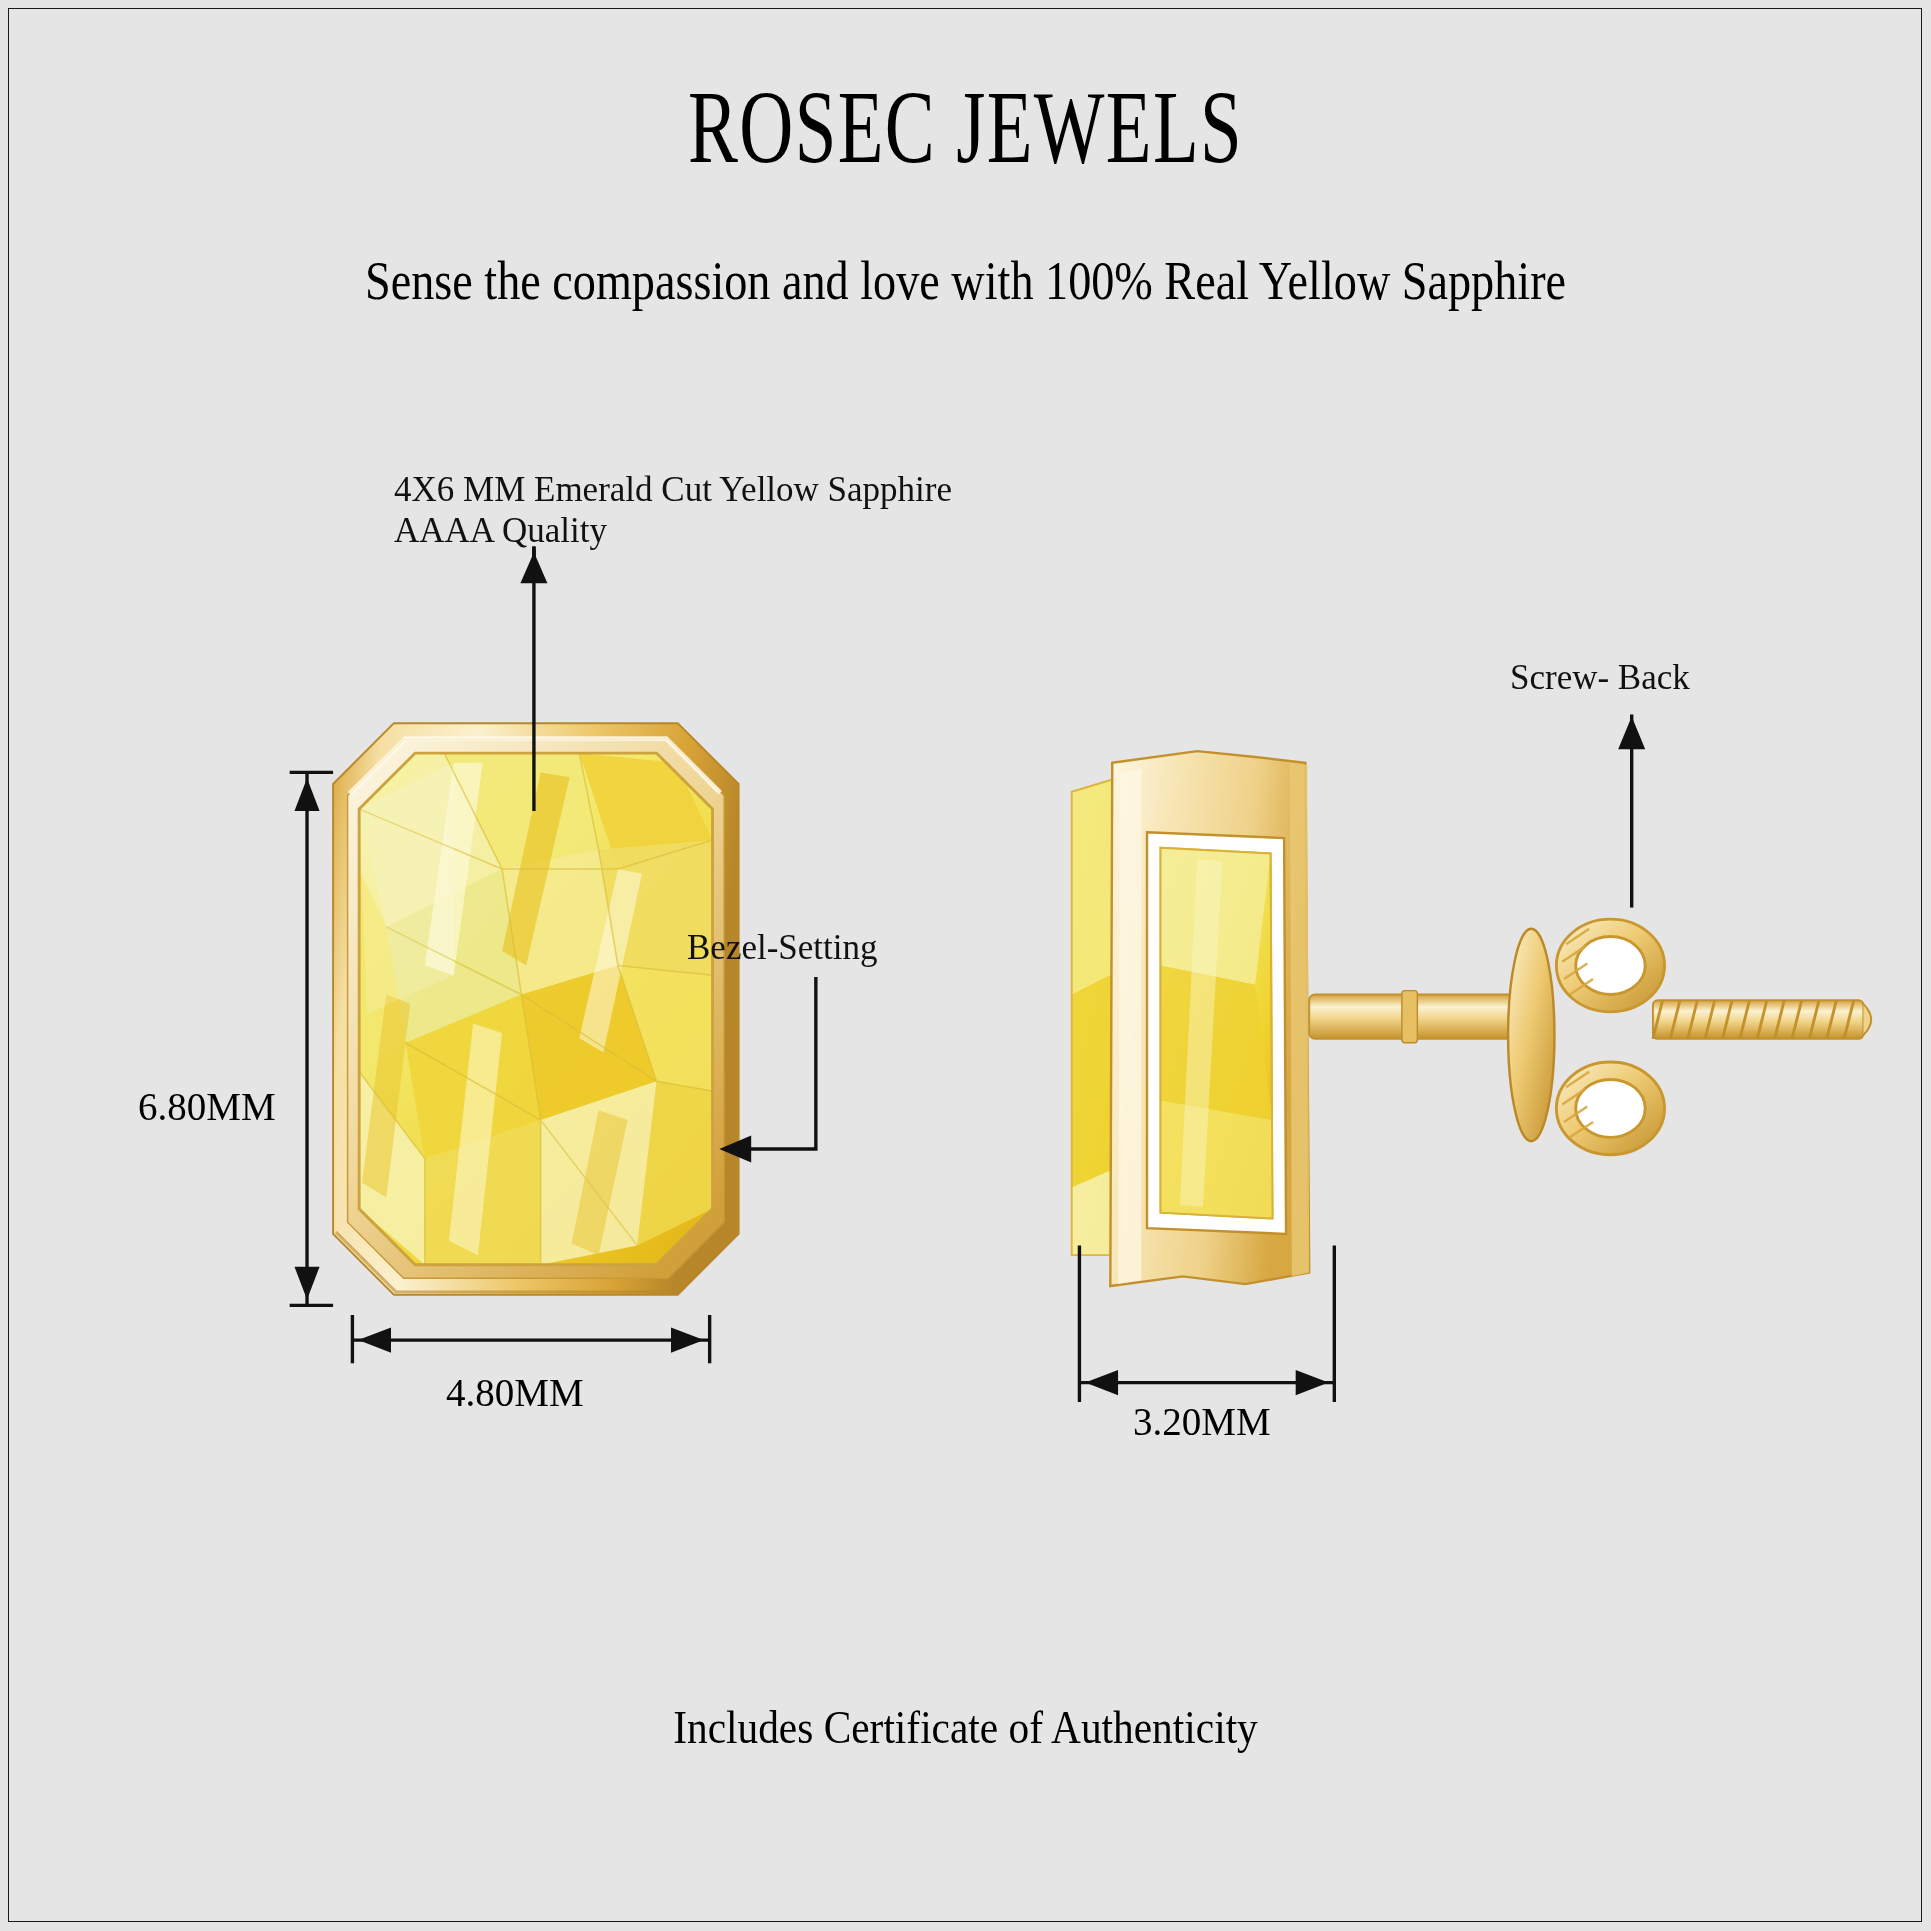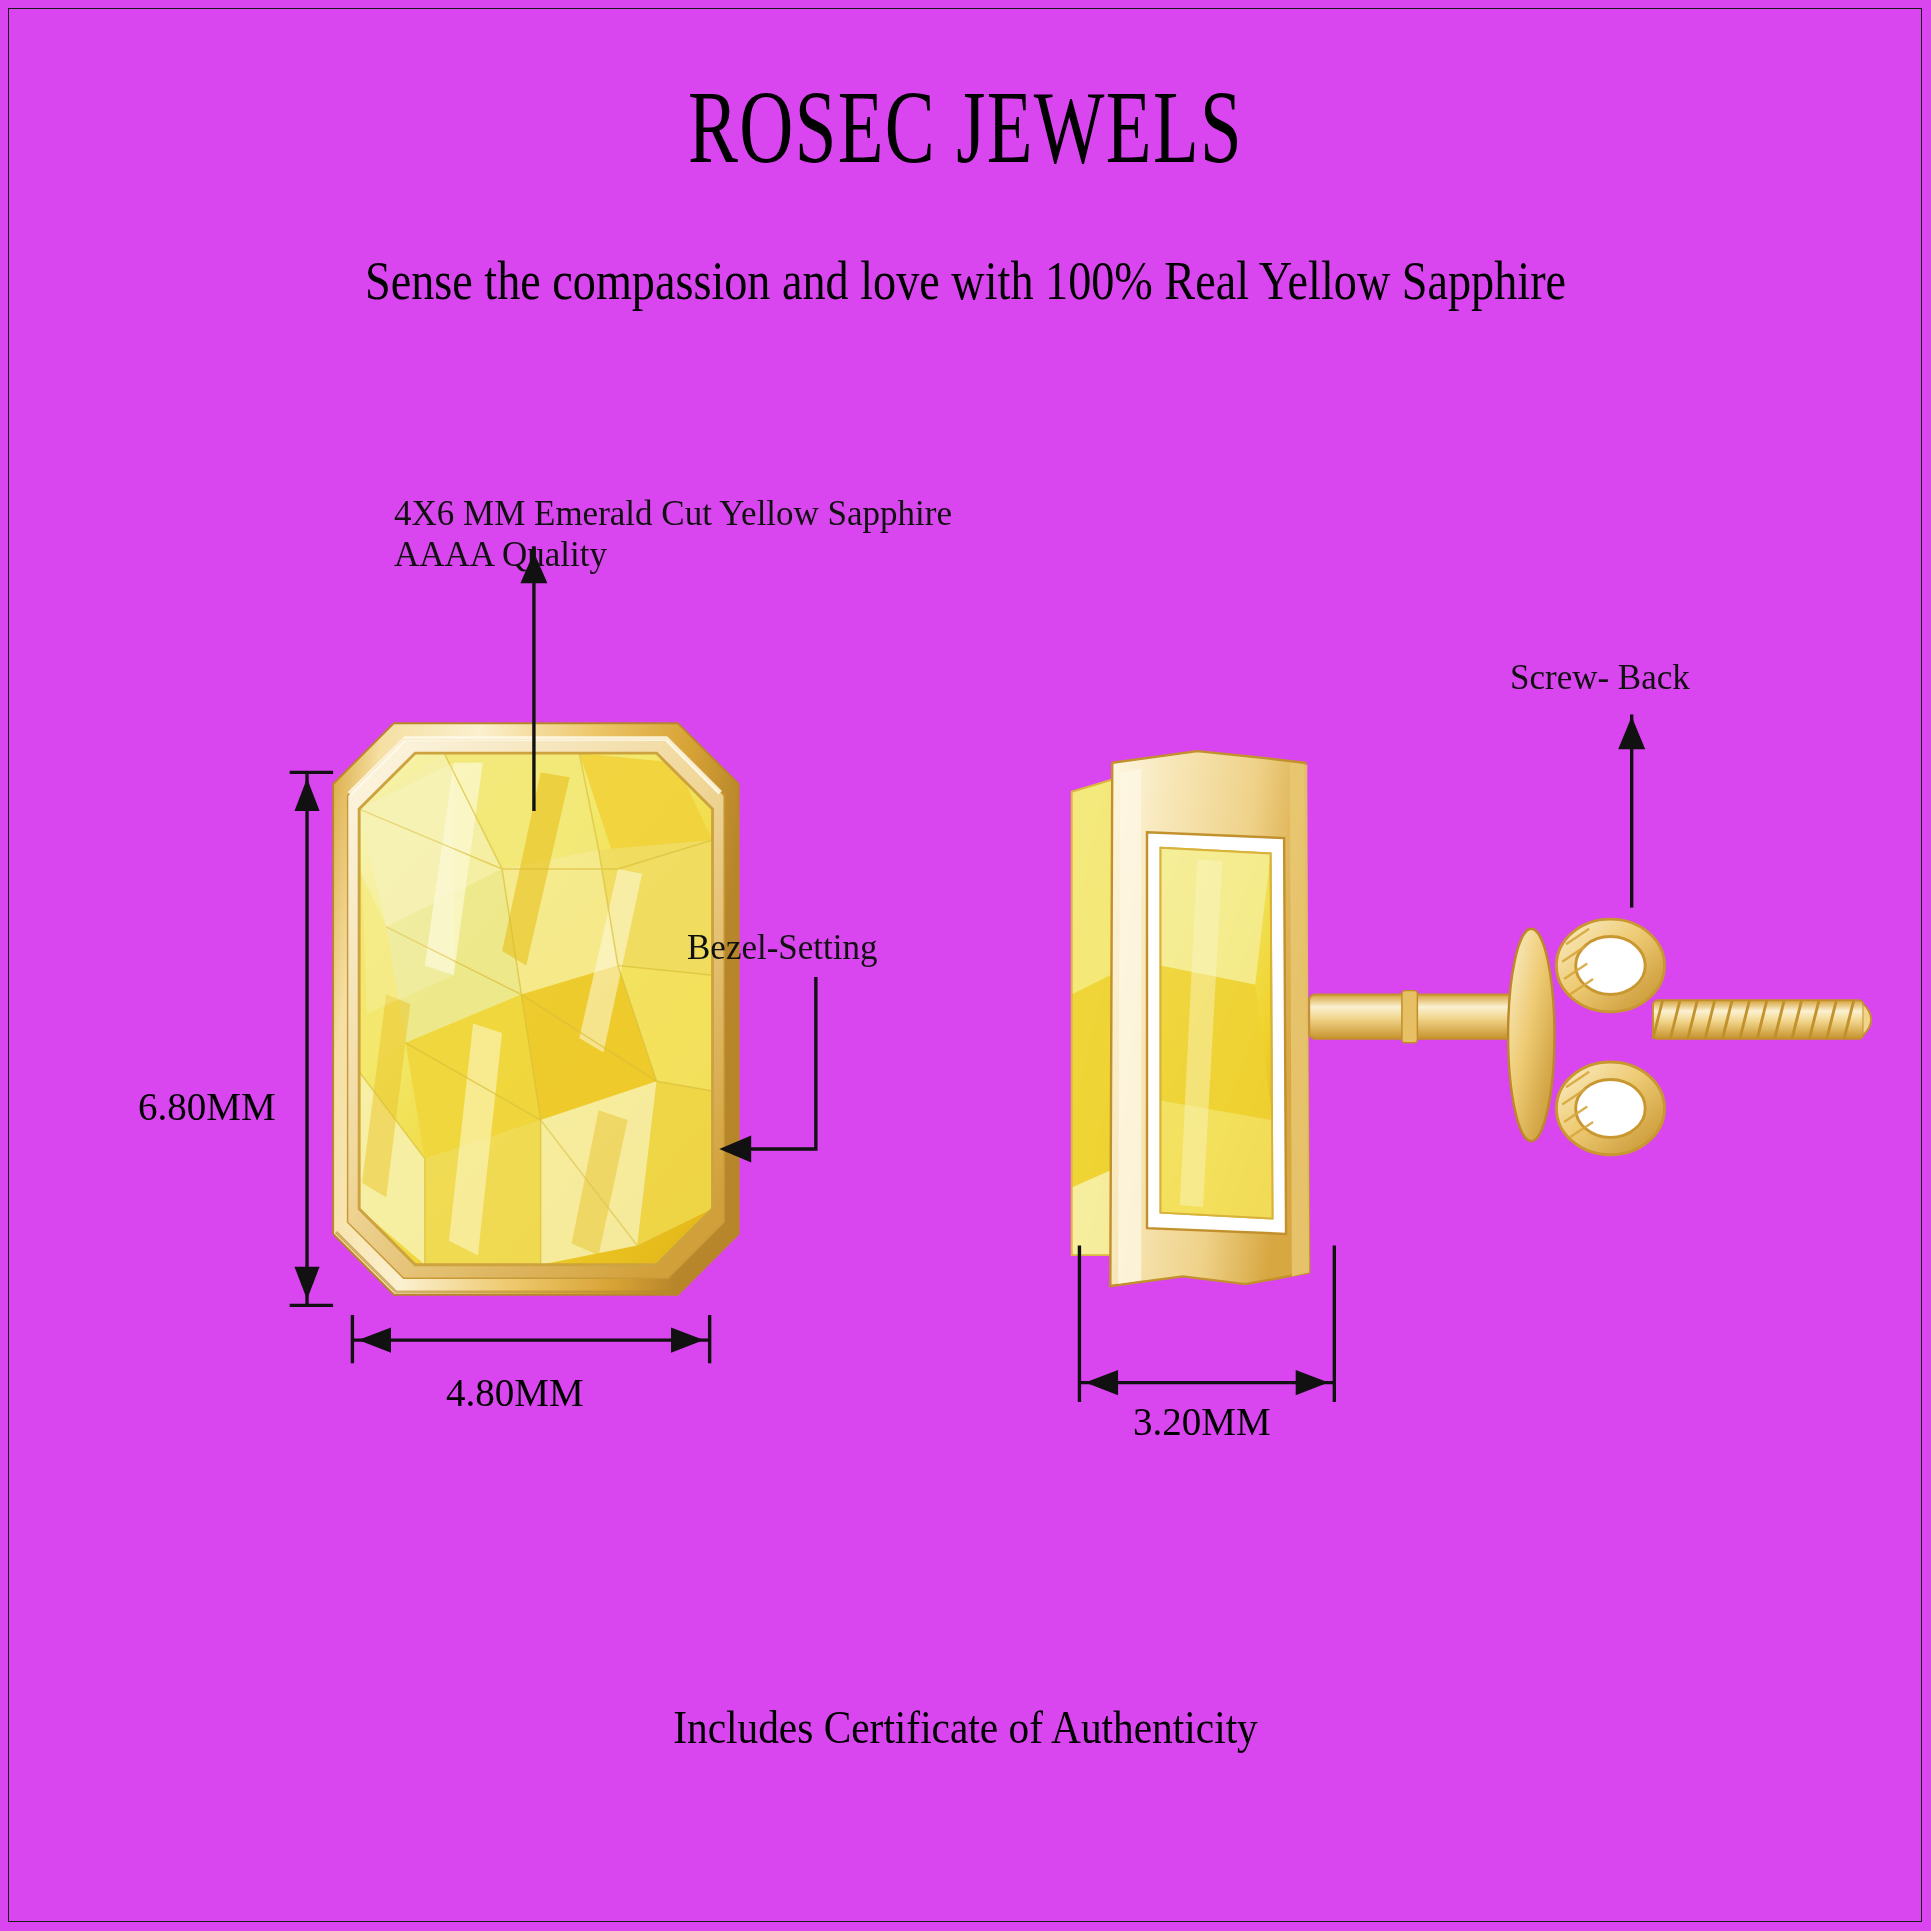--- a/index.html
+++ b/index.html
@@ -4,21 +4,21 @@
 <style>
   html, body {
     margin: 0;
     padding: 0;
     background: #ffffff;
   }
   #page {
     position: relative;
     width: 1931px;
     height: 1931px;
-    background: #d946ef;
+    background: #e5e5e5;
     overflow: hidden;
     font-family: "Liberation Serif", "DejaVu Serif", serif;
     color: #000000;
   }
   
   #frame {
     position: absolute;
     left: 7.7px;
     top: 7.7px;
     width: 1914px;
@@ -68,21 +68,21 @@
   }
 
   
   .anno {
     position: absolute;
     font-size: 35px;
     line-height: 1.17;
     white-space: pre;
     color: #111111;
   }
-  #anno-stone { left: 394px; top: 494px; }
+  #anno-stone { left: 394px; top: 470px; }
   #anno-bezel { left: 687px; top: 928px; }
   #anno-screw { left: 1510px; top: 658px; }
 
   .dim-label {
     position: absolute;
     font-size: 39px;
     line-height: 1;
     white-space: nowrap;
     margin-top: 21px;
   }

